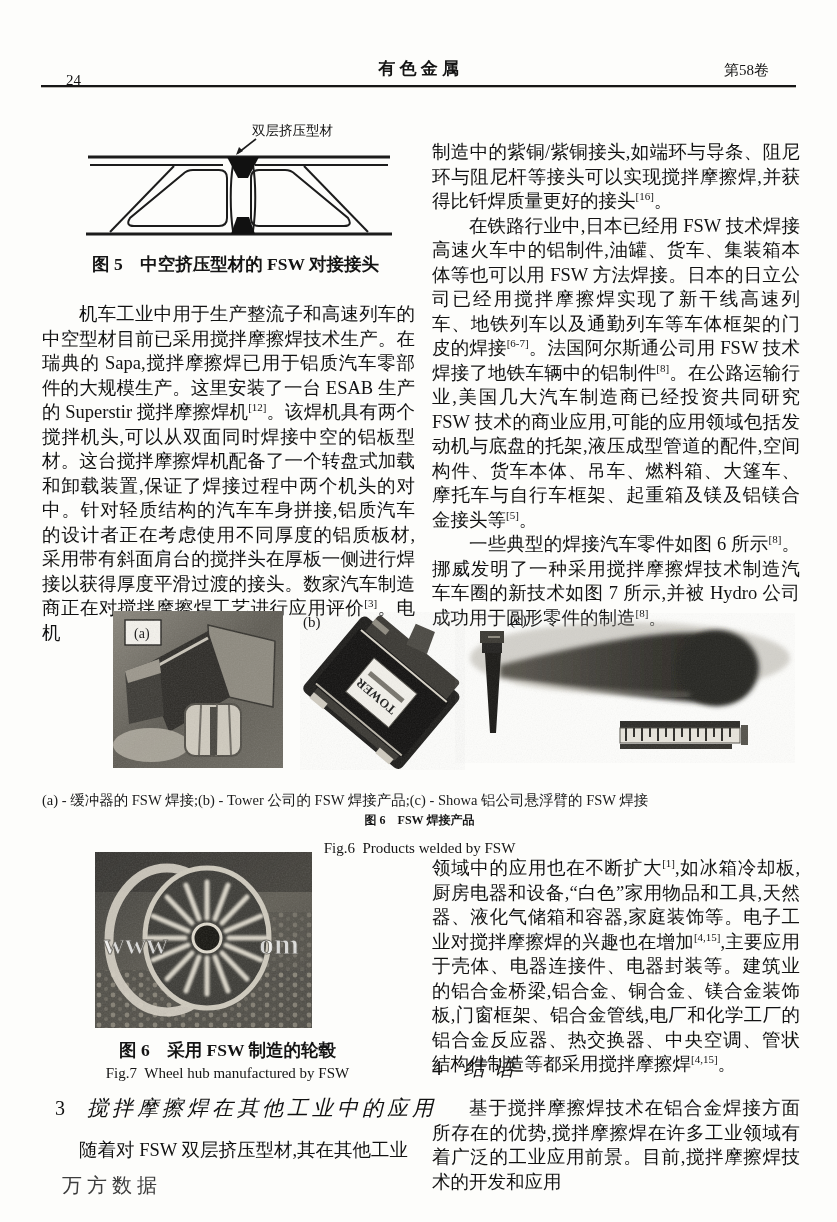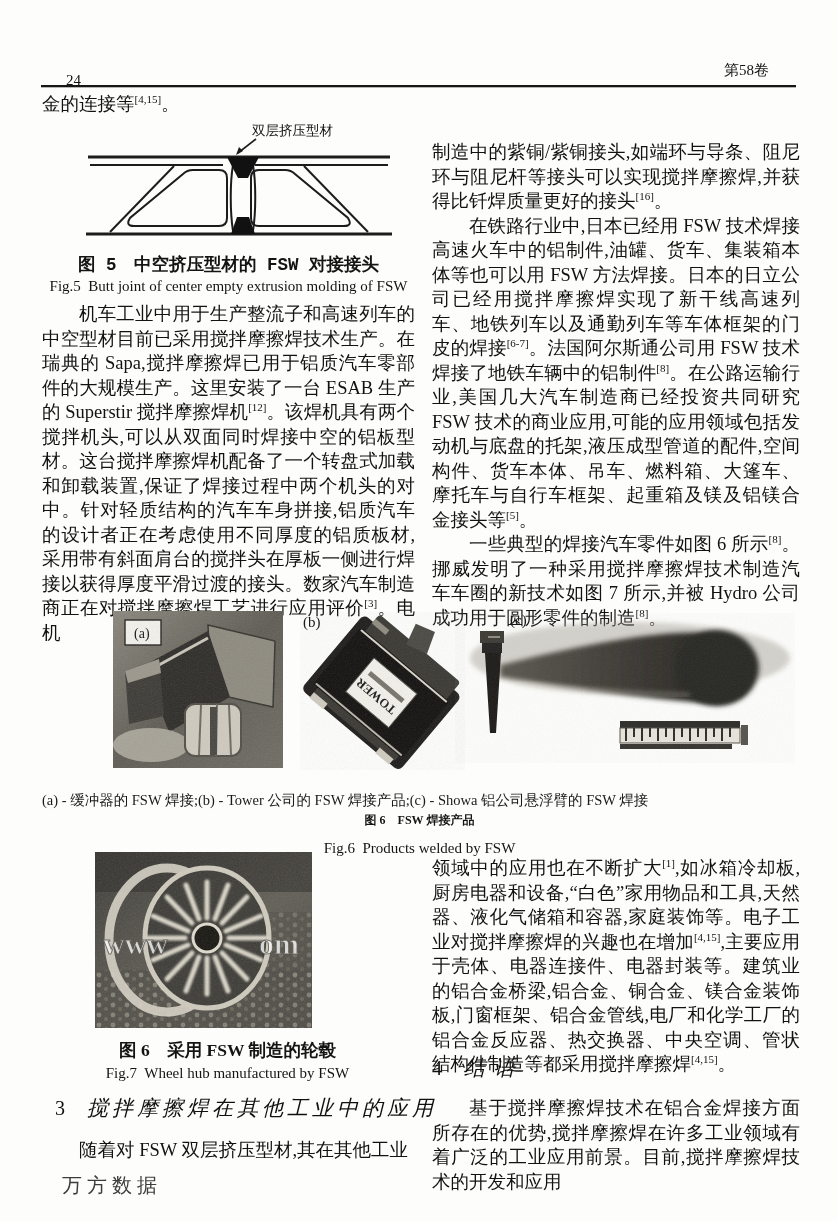--- a/index.html
+++ b/index.html
@@ -30,24 +30,24 @@
   .photo-label{font-size:15px;color:#111;}
   .footer-mark{font-size:20px;letter-spacing:5px;color:#3d3d3d;}
   svg{display:block;}
 </style>
 </head>
 <body>
 
 <div class="page">
 
   <span class="abs hdr-num" style="left:66px;top:72px;">24</span>
+  <div class="abs hdr-title pre" style="left:0;top:57px;">有 色 金 属</div>
   <span class="abs hdr-vol" style="right:68px;top:61px;">第58卷</span>
   <div class="abs rule" style="left:41px;top:85px;width:755px;"></div>
 
-  <p class="abs para noindent" style="left:42px;top:92px;width:373px;">金的连接等<sup>[4,15]</sup>。</p>
 
   <svg class="abs" style="left:80px;top:120px;" width="318" height="132" viewBox="0 0 318 132">
     <g stroke="#1c1c1c" fill="none">
       <text x="172" y="15" font-size="13.5" fill="#111" stroke="none">双层挤压型材</text>
       <line x1="176" y1="19" x2="158" y2="33" stroke-width="1.6"></line>
       <polygon points="156,35 163,31 159,27" fill="#1c1c1c" stroke="none"></polygon>
 
       <line x1="8" y1="37" x2="310" y2="37" stroke-width="3"></line>
       <line x1="10" y1="45" x2="143" y2="45" stroke-width="2.2"></line>
       <line x1="175" y1="45" x2="308" y2="45" stroke-width="2.2"></line>
@@ -61,22 +61,21 @@
       <path d="M151,114 L175,114 L169,97 L157,97 Z" fill="#111" stroke="none"></path>
 
       <path d="M54,106 Q45,106 50,98 L103,54 Q107,50 113,50 L139,50 Q147,50 147,58 L147,98 Q147,106 139,106 Z" stroke-width="2"></path>
       <line x1="30" y1="112" x2="94" y2="46" stroke-width="2"></line>
 
       <path d="M264,106 Q273,106 268,98 L215,54 Q211,50 205,50 L179,50 Q171,50 171,58 L171,98 Q171,106 179,106 Z" stroke-width="2"></path>
       <line x1="288" y1="112" x2="224" y2="46" stroke-width="2"></line>
     </g>
   </svg>
 
-  <div class="abs cap-zh pre" style="left:42px;top:252px;width:373px;font-family:Liberation Mono, monospace;">图 5　中空挤压型材的 FSW 对接接头</div>
-  <div class="abs cap-en pre" style="left:42px;top:278px;width:373px;">Fig.5  Butt joint of center empty extrusion molding of FSW</div>
+  <div class="abs cap-zh pre" style="left:49px;top:252px;width:373px;">图 5　中空挤压型材的 FSW 对接接头</div>
 
   <p class="abs para" style="left:42px;top:302px;width:373px;">机车工业中用于生产整流子和高速列车的中空型材目前已采用搅拌摩擦焊技术生产。在瑞典的 Sapa,搅拌摩擦焊已用于铝质汽车零部件的大规模生产。这里安装了一台 ESAB 生产的 Superstir 搅拌摩擦焊机<sup>[12]</sup>。该焊机具有两个搅拌机头,可以从双面同时焊接中空的铝板型材。这台搅拌摩擦焊机配备了一个转盘式加载和卸载装置,保证了焊接过程中两个机头的对中。针对轻质结构的汽车车身拼接,铝质汽车的设计者正在考虑使用不同厚度的铝质板材,采用带有斜面肩台的搅拌头在厚板一侧进行焊接以获得厚度平滑过渡的接头。数家汽车制造商正在对搅拌摩擦焊工艺进行应用评价<sup>[3]</sup>。电机</p>
 
   <div class="abs" style="left:432px;top:92px;width:368px;margin-top:48px;">
     <p class="para noindent">制造中的紫铜/紫铜接头,如端环与导条、阻尼环与阻尼杆等接头可以实现搅拌摩擦焊,并获得比钎焊质量更好的接头<sup>[16]</sup>。</p>
     <p class="para">在铁路行业中,日本已经用 FSW 技术焊接高速火车中的铝制件,油罐、货车、集装箱本体等也可以用 FSW 方法焊接。日本的日立公司已经用搅拌摩擦焊实现了新干线高速列车、地铁列车以及通勤列车等车体框架的门皮的焊接<sup>[6-7]</sup>。法国阿尔斯通公司用 FSW 技术焊接了地铁车辆中的铝制件<sup>[8]</sup>。在公路运输行业,美国几大汽车制造商已经投资共同研究 FSW 技术的商业应用,可能的应用领域包括发动机与底盘的托架,液压成型管道的配件,空间构件、货车本体、吊车、燃料箱、大篷车、摩托车与自行车框架、起重箱及镁及铝镁合金接头等<sup>[5]</sup>。</p>
     <p class="para">一些典型的焊接汽车零件如图 6 所示<sup>[8]</sup>。挪威发明了一种采用搅拌摩擦焊技术制造汽车车圈的新技术如图 7 所示,并被 Hydro 公司成功用于圆形零件的制造<sup>[8]</sup>。</p>
   </div>
 
   <svg class="abs" style="left:113px;top:611px;" width="170" height="157" viewBox="0 0 170 157">

